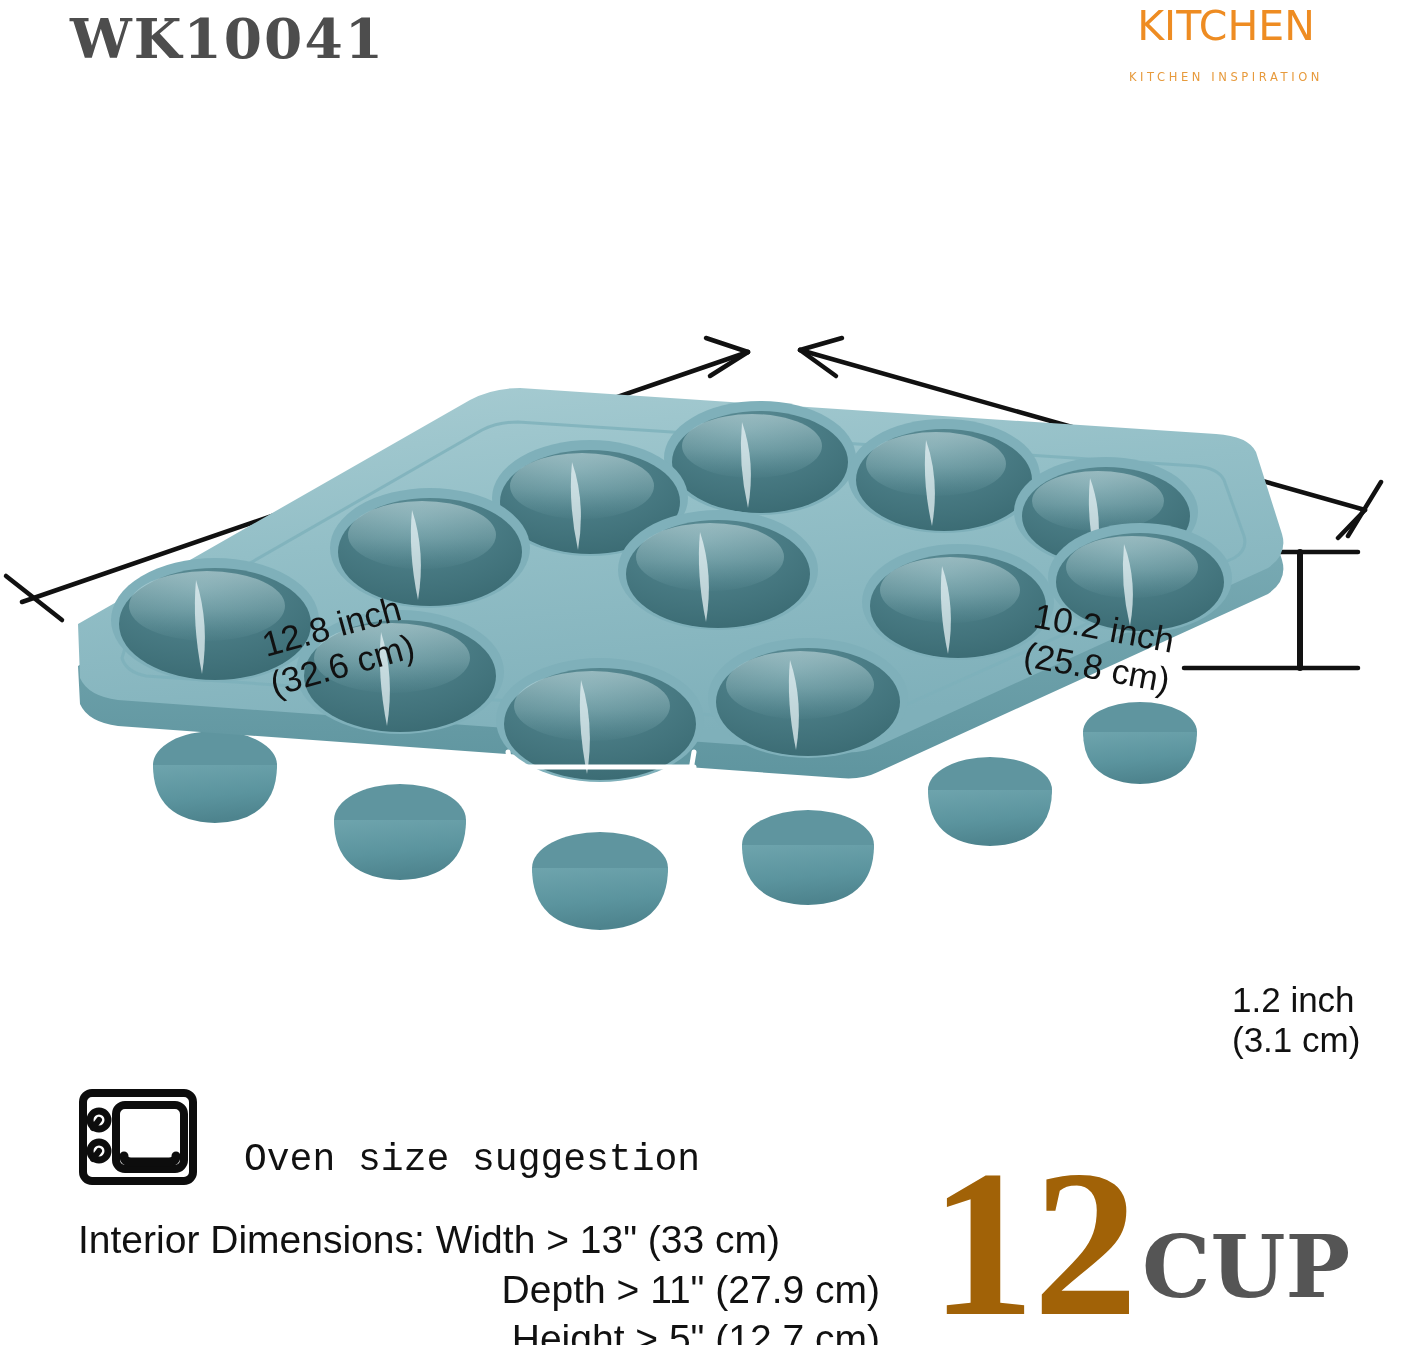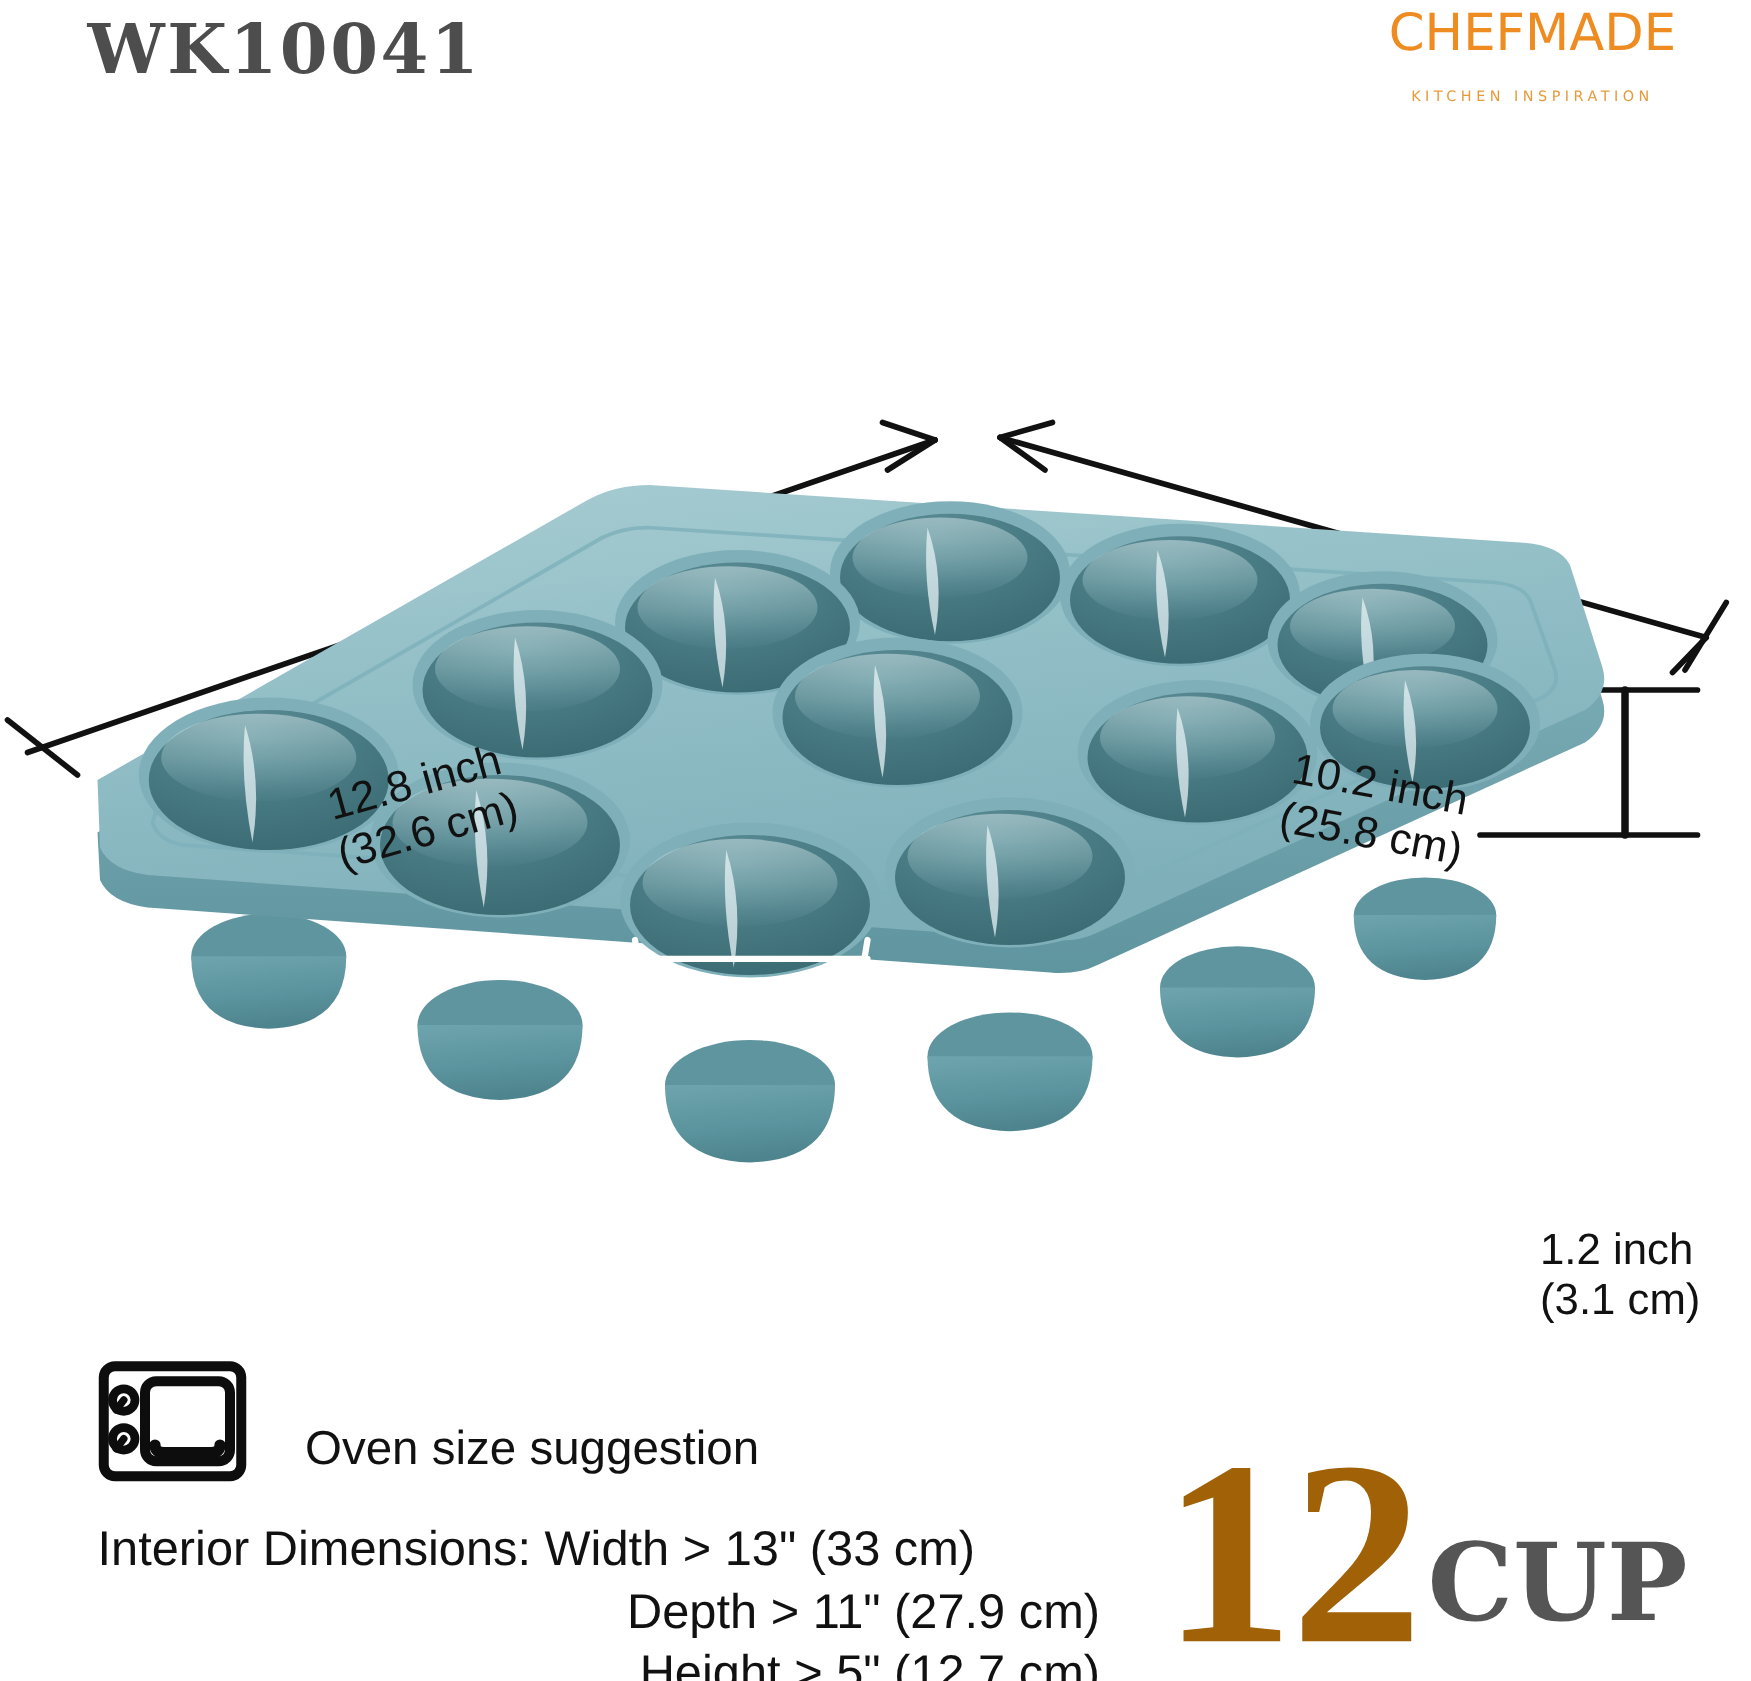--- a/index.html
+++ b/index.html
@@ -118,21 +118,21 @@
     display: flex;
     align-items: center;
   }
   #oven-icon {
     width: 120px;
     height: 98px;
     flex: 0 0 auto;
   }
   #oven-label {
     margin-left: 46px;
-    font-family: Liberation Sans, sans-serif;
+    font-family: Liberation Mono, monospace;
     font-size: 38px;
     color: #111111;
     white-space: nowrap;
     margin-top: 45px;
   }
   #interior-dims {
     position: absolute;
     left: 78px;
     top: 1215px;
     width: 810px;
@@ -174,21 +174,21 @@
   }
 </style>
 </head>
 <body>
 
 <div id="page">
 
   <div id="sku">WK10041</div>
 
   <div id="brand">
-    <div id="brand-name">CHEFMADE</div>
+    <div id="brand-name">KITCHEN</div>
     <div id="brand-tag">KITCHEN INSPIRATION</div>
   </div>
 
   <div id="product-area">
     <svg id="pan-svg" width="1401" height="660" viewBox="0 0 1401 660">
       <defs>
 
         <linearGradient id="rimGrad" x1="0" y1="0" x2="0.35" y2="1">
           <stop offset="0%" stop-color="#a9cdd3"></stop>
           <stop offset="45%" stop-color="#93bfc7"></stop>

